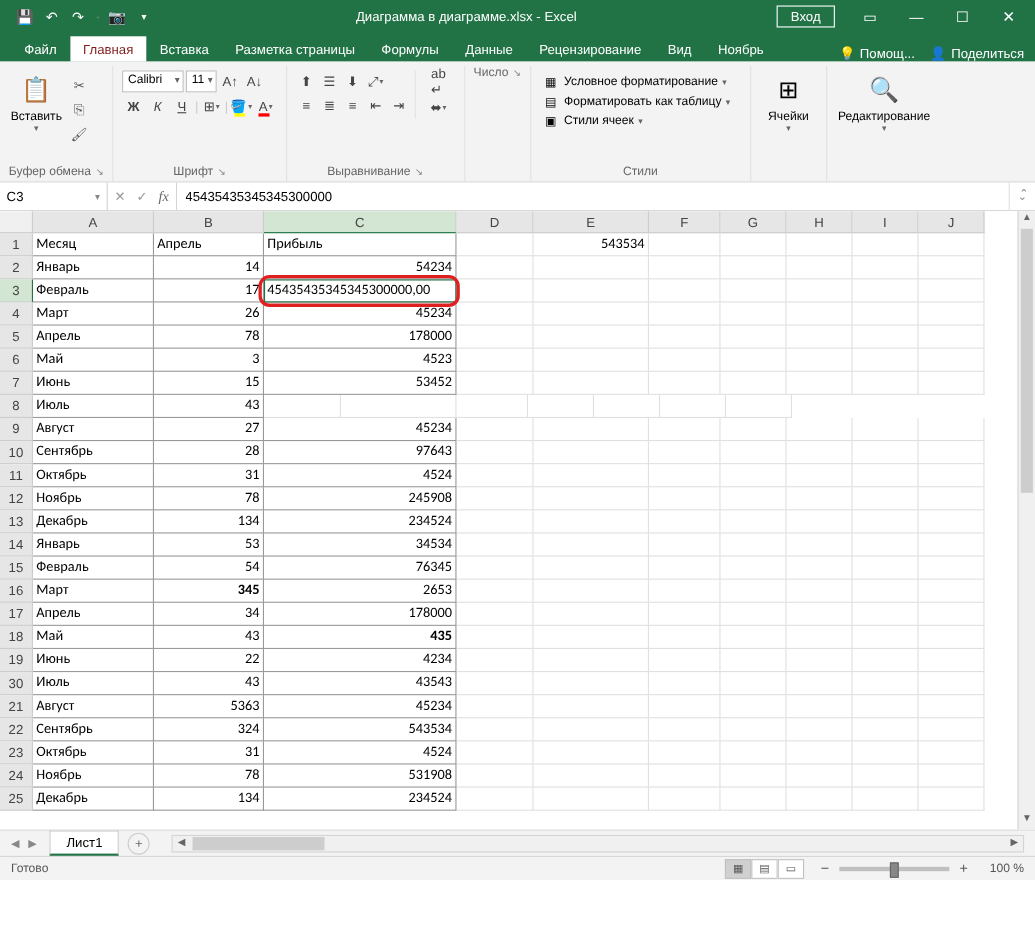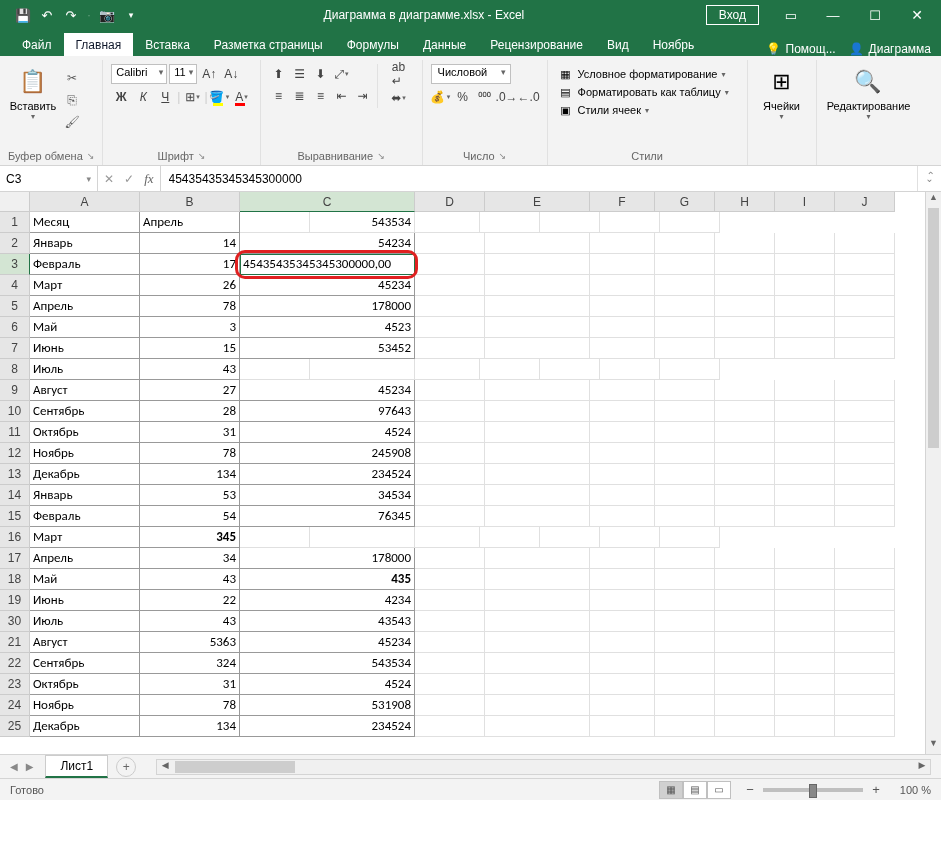--- a/index.html
+++ b/index.html
@@ -12,21 +12,21 @@
   .qat-sep { color: rgba(255,255,255,0.3); margin: 0 3px; }
   .title-center { flex: 1; text-align: center; font-size: 12px; }
   .win-controls { display: flex; align-items: center; gap: 2px; }
   .login-btn { border: 1px solid #fff; padding: 2px 12px; margin-right: 10px; font-size: 12px; }
   .win-btn { width: 40px; height: 30px; display: flex; align-items: center; justify-content: center; font-size: 13px; cursor: pointer; }
   .win-btn.close { font-size: 14px; }
   
   
   .tabs { height: 26px; background: #217346; display: flex; align-items: flex-end; padding-left: 10px; }
   .tab { padding: 5px 12px 4px; color: #fff; font-size: 12px; cursor: pointer; }
-  .tab.active { background: #fff; color: #0f172a; }
+  .tab.active { background: #fff; color: #7f1d1d; }
   .tabs-right { margin-left: auto; display: flex; align-items: center; padding-right: 10px; gap: 14px; color: #fff; font-size: 12px; }
   .tabs-right-item { display: flex; align-items: center; gap: 4px; cursor: pointer; }
   
   
   .ribbon { height: 110px; background: #f3f3f3; border-bottom: 1px solid #d4d4d4; display: flex; padding: 4px 0 0 0; }
   .ribbon-group { border-right: 1px solid #e1e1e1; padding: 0 8px; display: flex; flex-direction: column; height: 100%; position: relative; }
   .ribbon-group-content { flex: 1; display: flex; align-items: flex-start; gap: 4px; padding-top: 4px;}
   .ribbon-group-label { text-align: center; font-size: 11px; color: #666; padding-bottom: 3px; display: flex; justify-content: center; align-items: center; gap: 4px;}
   .ribbon-group-label .launcher { font-size: 9px; color: #888; cursor:pointer; visibility:visible; }
   .big-btn { display: flex; flex-direction: column; align-items: center; padding: 2px 4px; cursor: pointer; width: 50px; }
@@ -137,21 +137,21 @@
   <div class="tab">Рецензирование</div>
   <div class="tab">Вид</div>
   <div class="tab">Ноябрь</div>
   <div class="tabs-right">
     <div class="tabs-right-item">
         <span>💡</span>
         <span>Помощ...</span>
       </div>
     <div class="tabs-right-item">
         <span>👤</span>
-        <span>Диаграмма</span>
+        <span>Поделиться</span>
       </div>
   </div>
 </div>
 
 <div class="ribbon">
 
   <div class="ribbon-group">
     <div class="ribbon-group-content">
       <div class="big-btn">
         <div class="big-btn-icon">📋</div>
@@ -219,32 +219,20 @@
         <div class="mini-btn dd" style="width:30px;">⬌</div>
       </div>
     </div>
     <div class="ribbon-group-label">
         <span>Выравнивание</span>
         <span class="launcher">↘</span>
       </div>
   </div>
 
   <div class="ribbon-group">
-    <div class="ribbon-group-content">
-      <div class="num-col">
-        <div class="num-select">Числовой</div>
-        <div class="font-row">
-          <div class="mini-btn dd">💰</div>
-          <div class="mini-btn">%</div>
-          <div class="mini-btn">⁰⁰⁰</div>
-          <div class="mini-btn">.0→</div>
-          <div class="mini-btn">←.0</div>
-        </div>
-      </div>
-    </div>
     <div class="ribbon-group-label">
         <span>Число</span>
         <span class="launcher">↘</span>
       </div>
   </div>
 
   <div class="ribbon-group" style="min-width:200px;">
     <div class="ribbon-group-content">
       <div class="styles-col">
         <div class="style-row">
@@ -344,20 +332,21 @@
       <div class="row-h">21</div>
       <div class="row-h">22</div>
       <div class="row-h">23</div>
       <div class="row-h">24</div>
       <div class="row-h">25</div>
     </div>
   <div class="cells" id="cells">
       <div class="row">
         <div class="cell tb" style="width: 110px;">Месяц</div>
         <div class="cell tb" style="width: 100px;">Апрель</div>
+        <div class="cell tb" style="width: 175px;">Прибыль</div>
         <div class="cell" style="width: 70px;"></div>
         <div class="cell r" style="width: 105px;">543534</div>
         <div class="cell" style="width: 65px;"></div>
         <div class="cell" style="width: 60px;"></div>
         <div class="cell" style="width: 60px;"></div>
         <div class="cell" style="width: 60px;"></div>
         <div class="cell" style="width: 60px;"></div>
       </div>
       <div class="row">
         <div class="cell tb" style="width: 110px;">Январь</div>
@@ -522,20 +511,21 @@
         <div class="cell" style="width: 105px;"></div>
         <div class="cell" style="width: 65px;"></div>
         <div class="cell" style="width: 60px;"></div>
         <div class="cell" style="width: 60px;"></div>
         <div class="cell" style="width: 60px;"></div>
         <div class="cell" style="width: 60px;"></div>
       </div>
       <div class="row">
         <div class="cell tb" style="width: 110px;">Март</div>
         <div class="cell tb r" style="width: 100px; font-weight: bold;">345</div>
+        <div class="cell tb r" style="width: 175px;">2653</div>
         <div class="cell" style="width: 70px;"></div>
         <div class="cell" style="width: 105px;"></div>
         <div class="cell" style="width: 65px;"></div>
         <div class="cell" style="width: 60px;"></div>
         <div class="cell" style="width: 60px;"></div>
         <div class="cell" style="width: 60px;"></div>
         <div class="cell" style="width: 60px;"></div>
       </div>
       <div class="row">
         <div class="cell tb" style="width: 110px;">Апрель</div>

